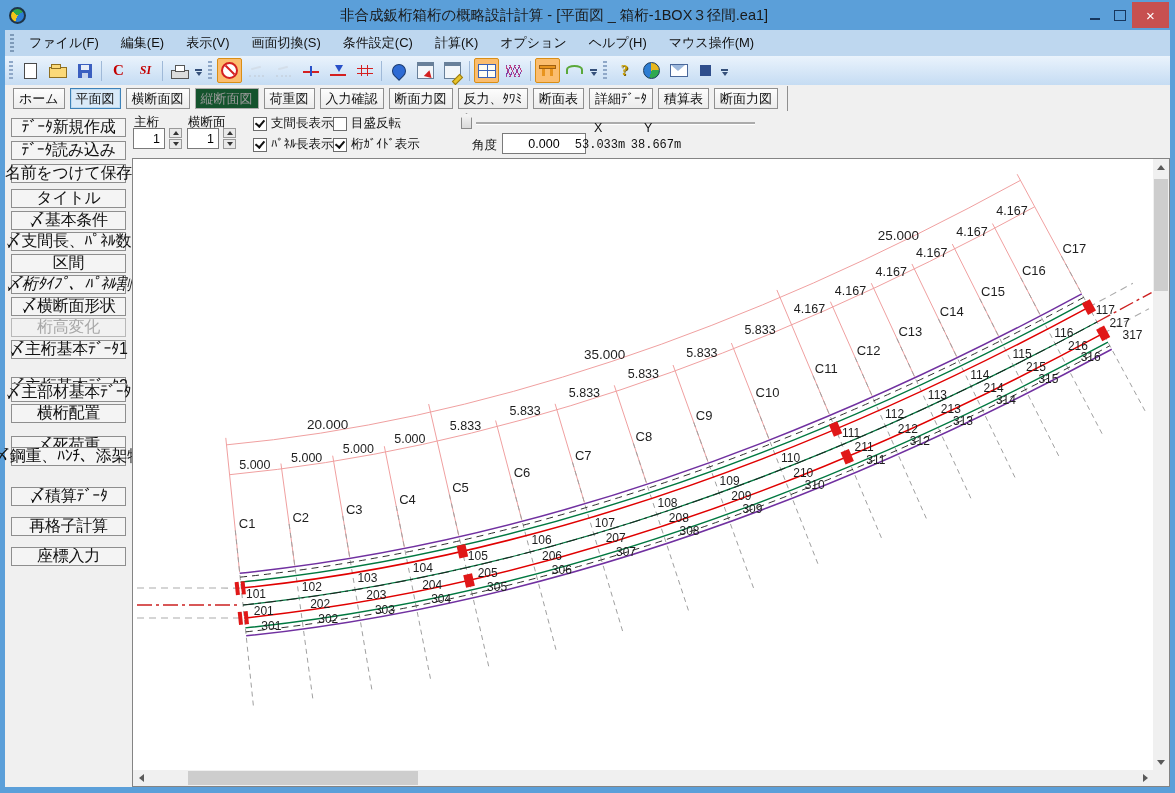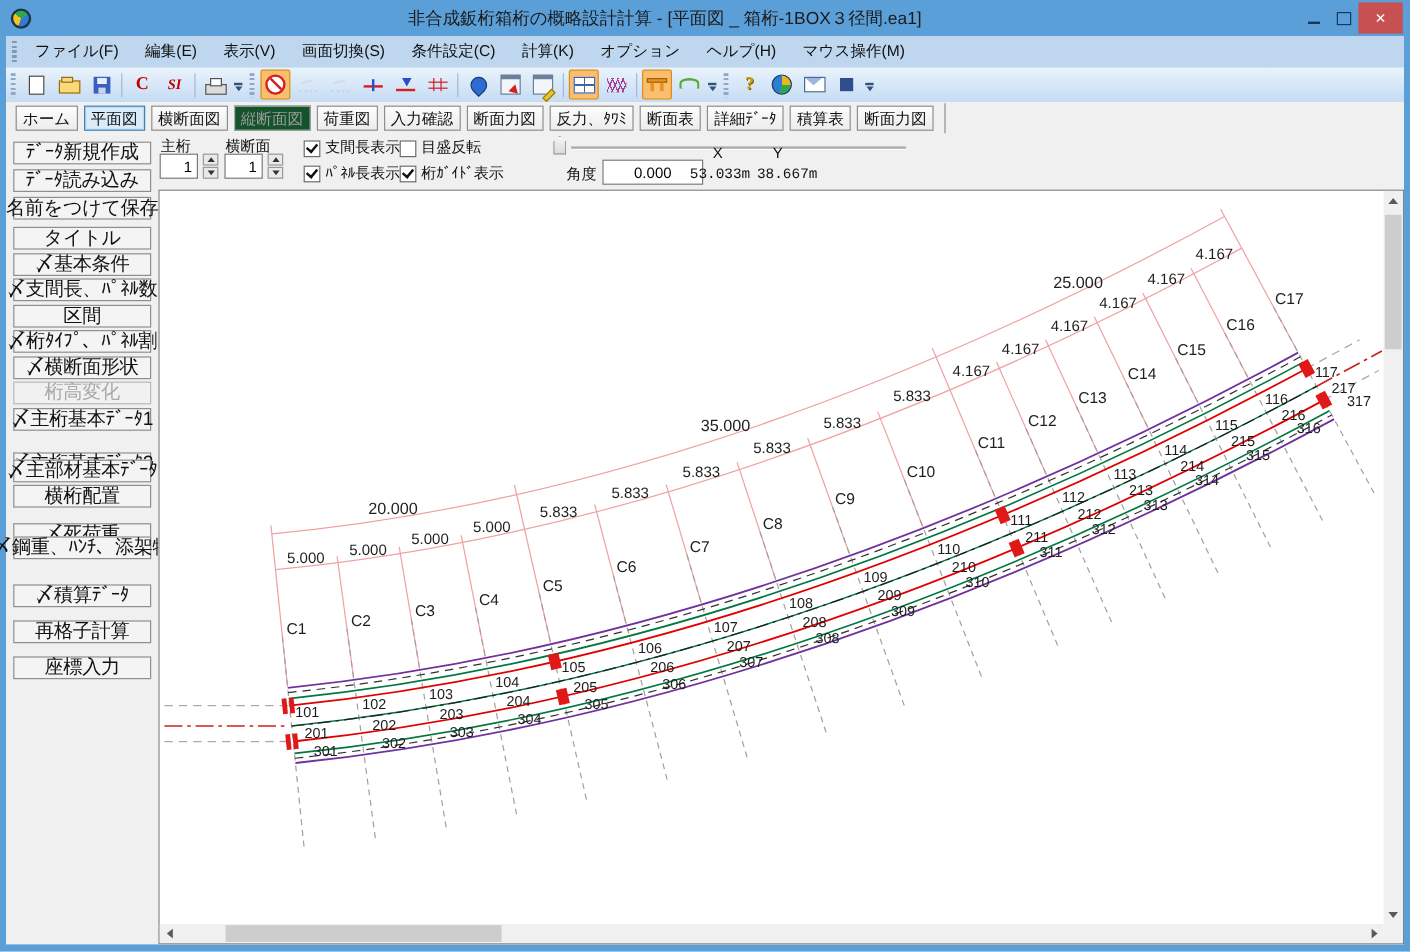--- a/index.html
+++ b/index.html
@@ -258,21 +258,21 @@
       </div>
     <div class="body">
       <div class="sidebar" id="sidebar">
           <div class="sbtn" style="top: 6px;">ﾃﾞｰﾀ新規作成</div>
           <div class="sbtn" style="top: 29px;">ﾃﾞｰﾀ読み込み</div>
           <div class="sbtn" style="top: 52px;">名前をつけて保存</div>
           <div class="sbtn" style="top: 77px;">タイトル</div>
           <div class="sbtn" style="top: 99px;">〆基本条件</div>
           <div class="sbtn" style="top: 120px;">〆支間長、ﾊﾟﾈﾙ数</div>
           <div class="sbtn" style="top: 142px;">区間</div>
-          <div class="sbtn" style="top: 163px;">〆桁ﾀｲﾌﾟ、ﾊﾟﾈﾙ割</div>
+          <div class="sbtn" style="top: 163px; font-style: italic;">〆桁ﾀｲﾌﾟ、ﾊﾟﾈﾙ割</div>
           <div class="sbtn" style="top: 185px;">〆横断面形状</div>
           <div class="sbtn disabled" style="top: 206px;">桁高変化</div>
           <div class="sbtn" style="top: 228px;">〆主桁基本ﾃﾞｰﾀ1</div>
           <div class="sbtn" style="top: 265px;">〆主桁基本ﾃﾞｰﾀ2</div>
           <div class="sbtn" style="top: 271px;">〆主部材基本ﾃﾞｰﾀ</div>
           <div class="sbtn" style="top: 292px;">横桁配置</div>
           <div class="sbtn" style="top: 314px; margin-top: 10px;">〆死荷重</div>
           <div class="sbtn" style="top: 335px;">〆鋼重、ﾊﾝﾁ、添架物</div>
           <div class="sbtn" style="top: 375px;">〆積算ﾃﾞｰﾀ</div>
           <div class="sbtn" style="top: 405px;">再格子計算</div>

